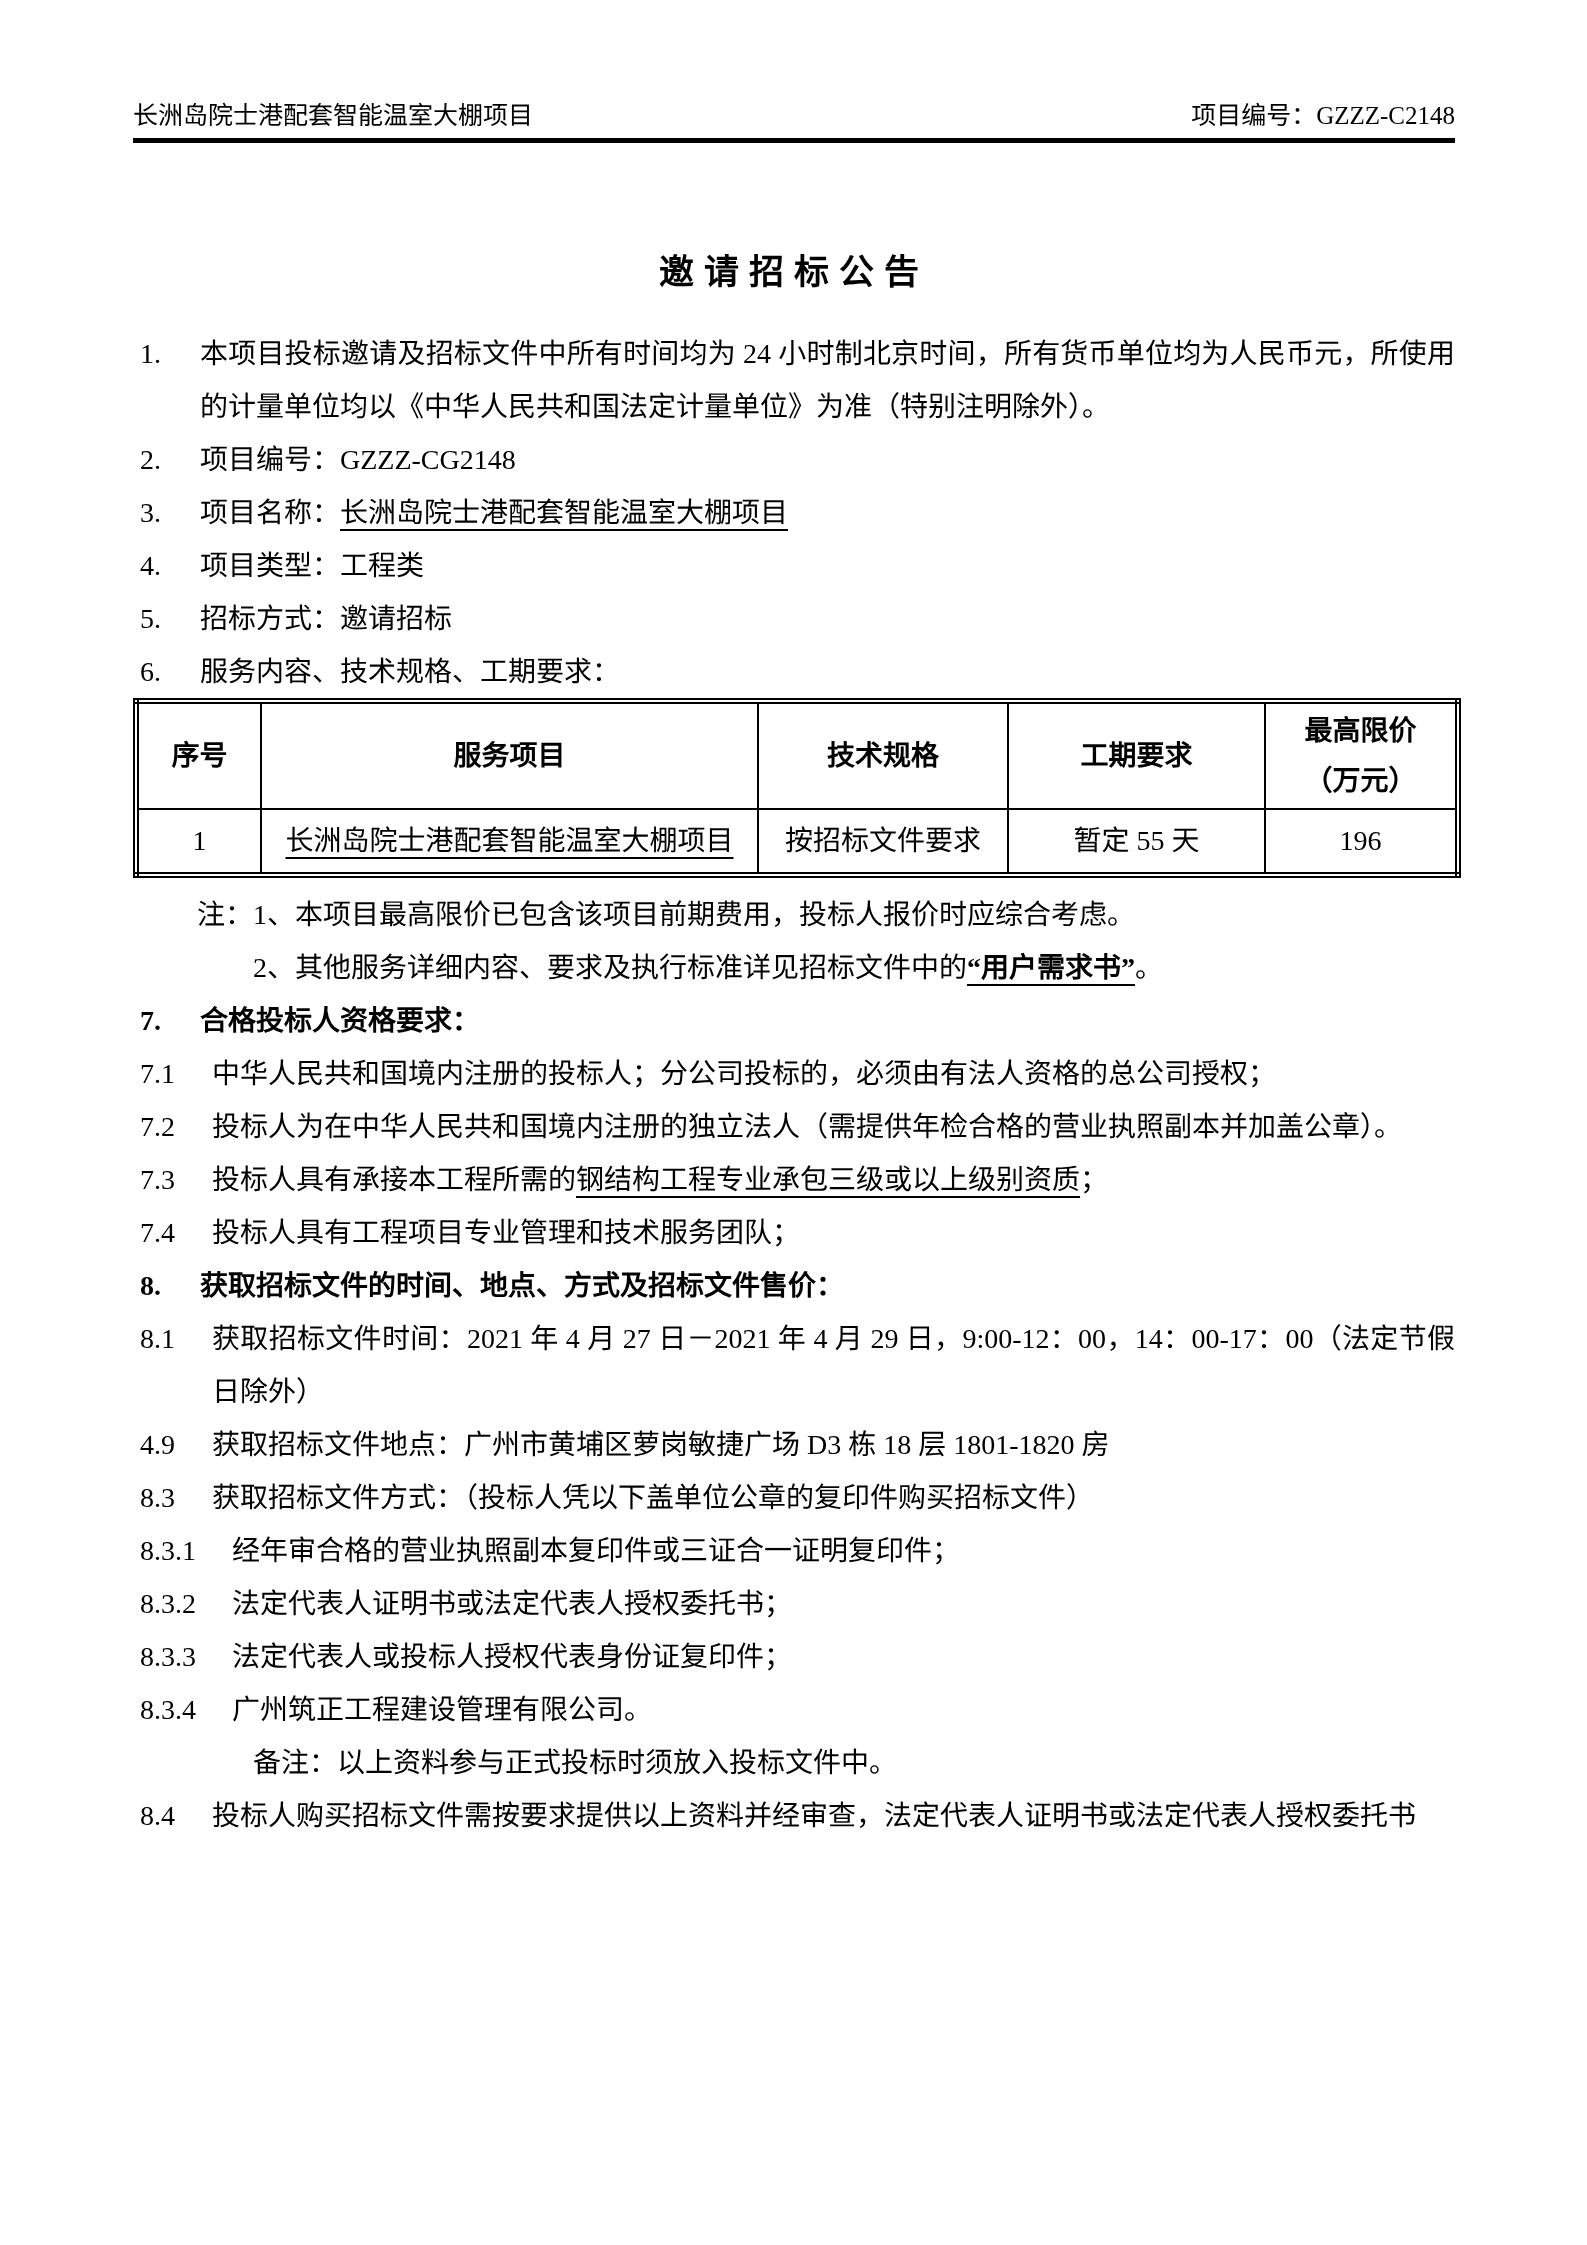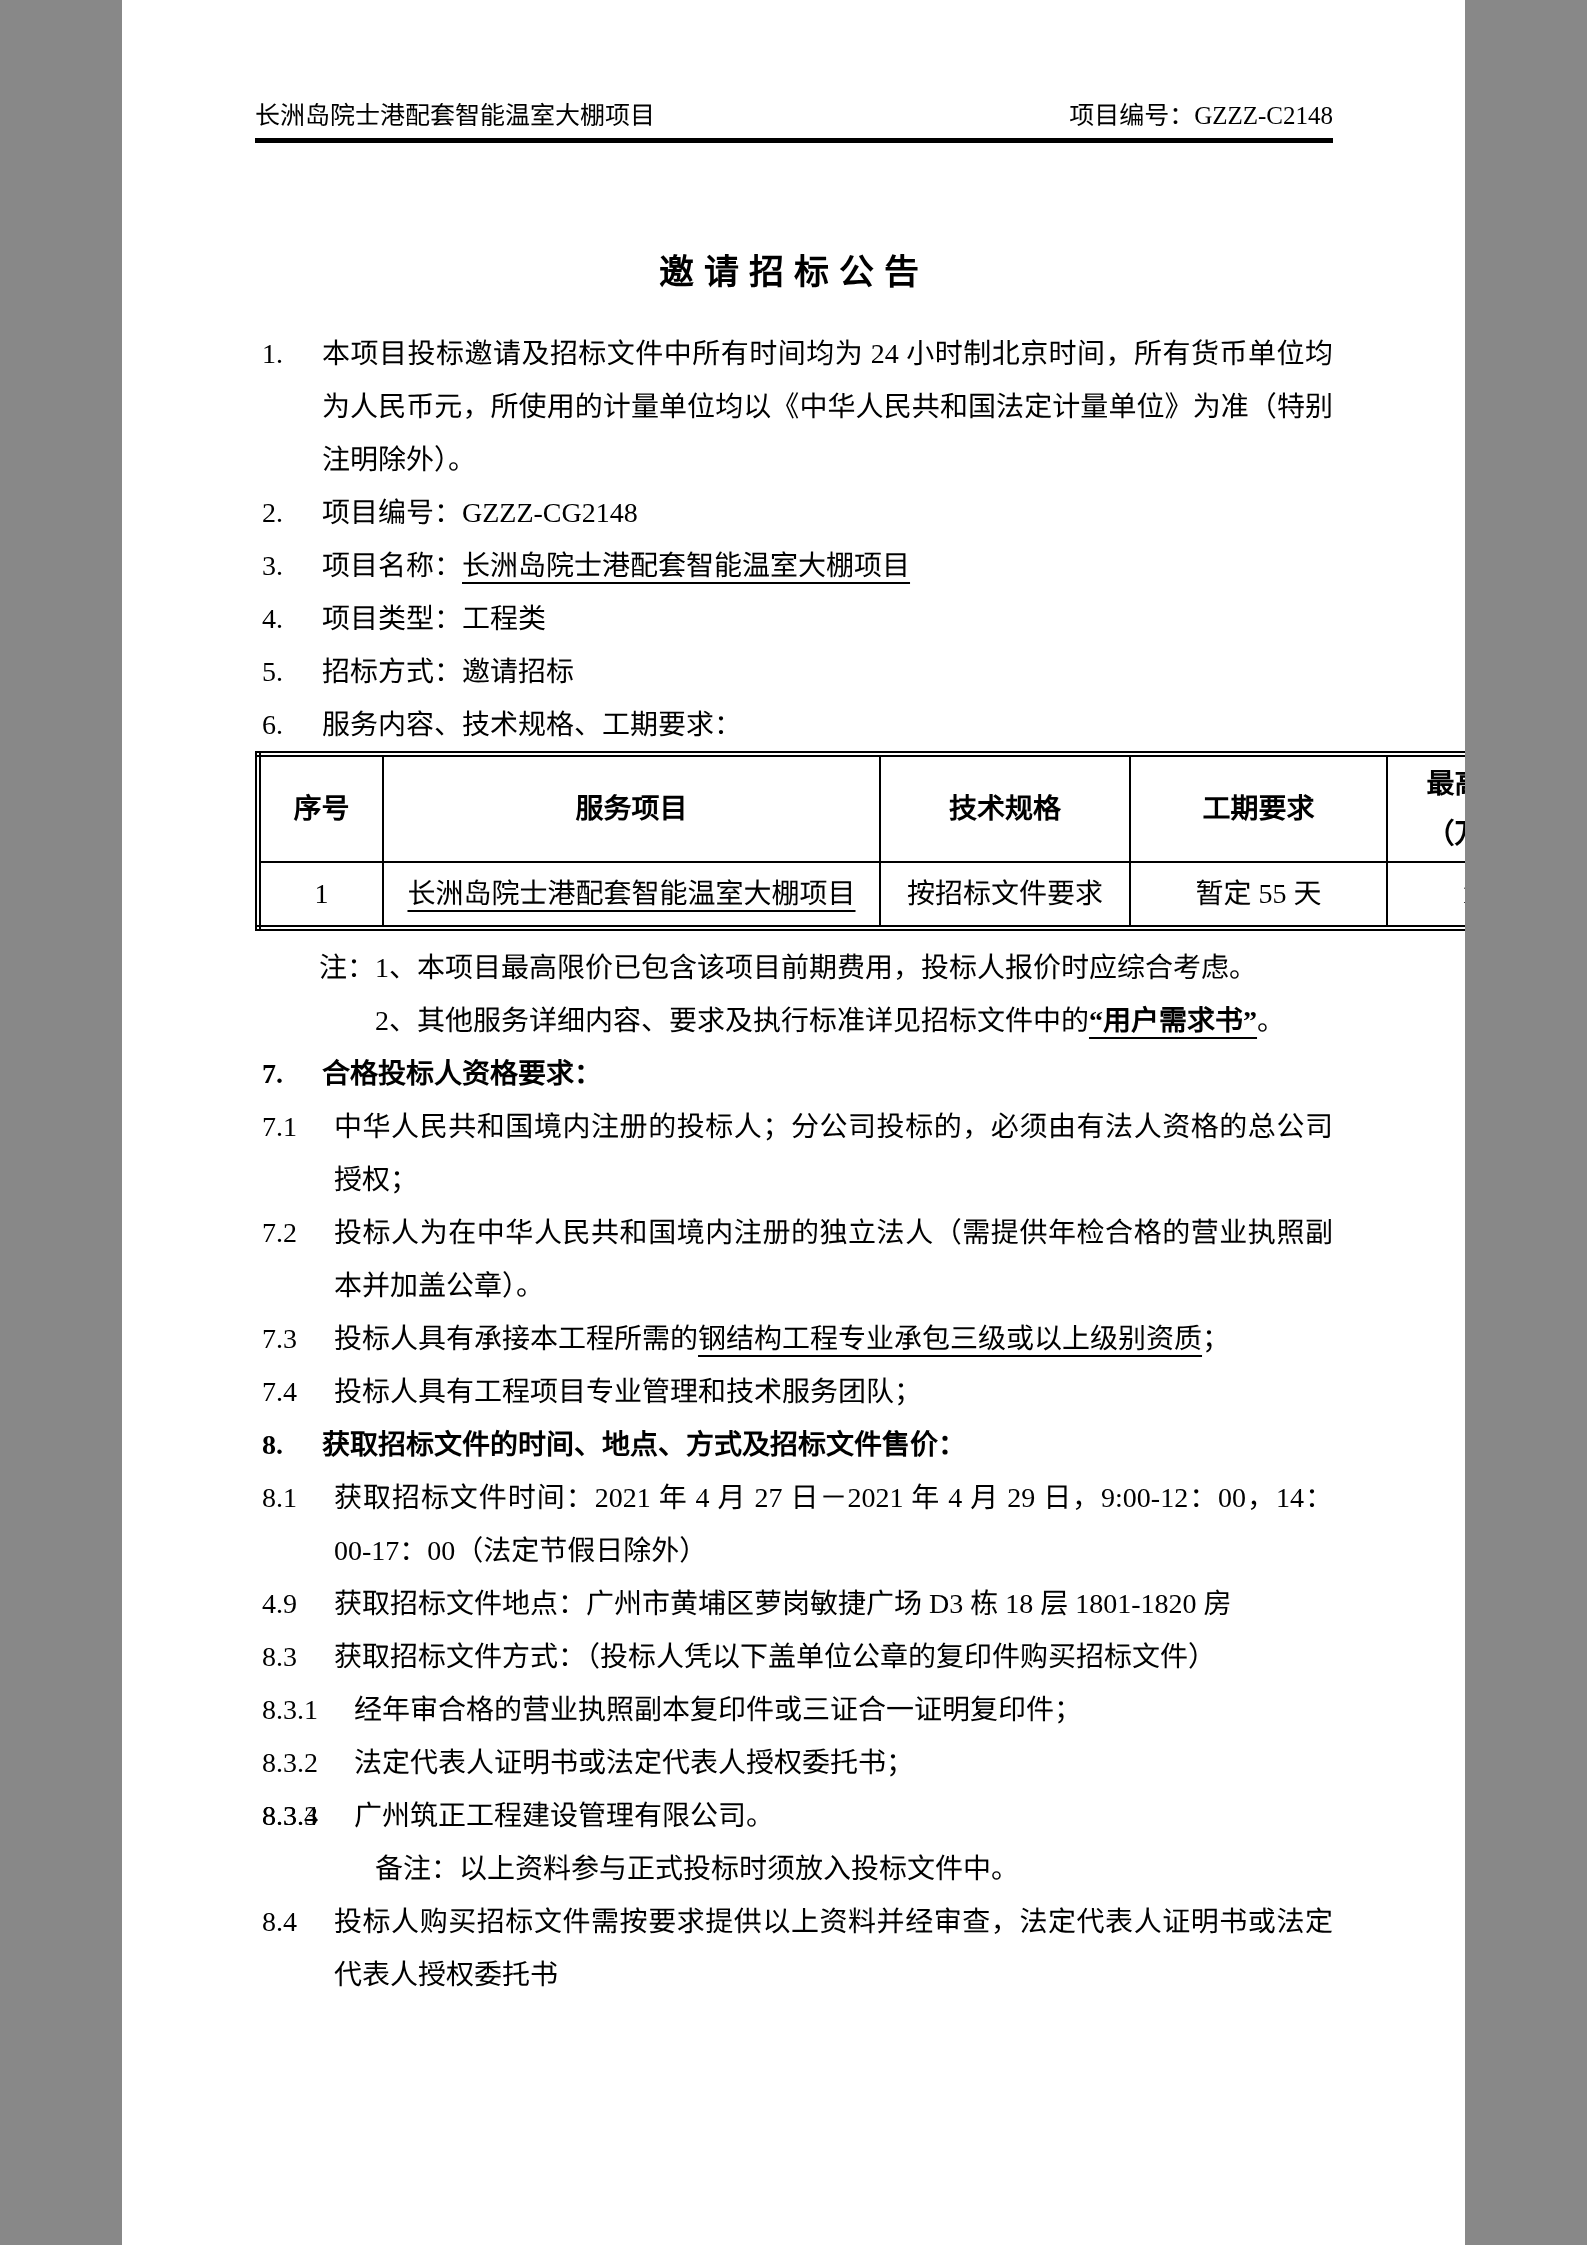--- a/index.html
+++ b/index.html
@@ -1,18 +1,18 @@
 <!DOCTYPE html>
 <html lang="zh-CN"><head>
 <meta charset="utf-8">
 <style>
   html,body{margin:0;padding:0;background:#888;}
   .page{
     position:relative;
-    width:1343px;height:2245px;
+    width:1587px;height:2245px;
     margin:0 auto;
     background:#ffffff;
     color:#000;
     font-family:"Liberation Serif","DejaVu Serif",serif;
     font-size:28px;
     line-height:53px;
     overflow:hidden;
     box-sizing:border-box;
     padding:100px 132px 0 133px;
   }
@@ -182,20 +182,21 @@
   <div class="li w3">
     <span class="num">8.3.1</span>
     <span>经年审合格的营业执照副本复印件或三证合一证明复印件；</span>
   </div>
   <div class="li w3">
     <span class="num">8.3.2</span>
     <span>法定代表人证明书或法定代表人授权委托书；</span>
   </div>
   <div class="li w3">
     <span class="num">8.3.3</span>
+    <span>法定代表人或投标人授权代表身份证复印件；</span>
   </div>
   <div class="li w3">
     <span class="num">8.3.4</span>
     <span>广州筑正工程建设管理有限公司。</span>
   </div>
 
   <div class="remark">备注：以上资料参与正式投标时须放入投标文件中。</div>
 
   <div class="li w2">
     <span class="num">8.4</span>

